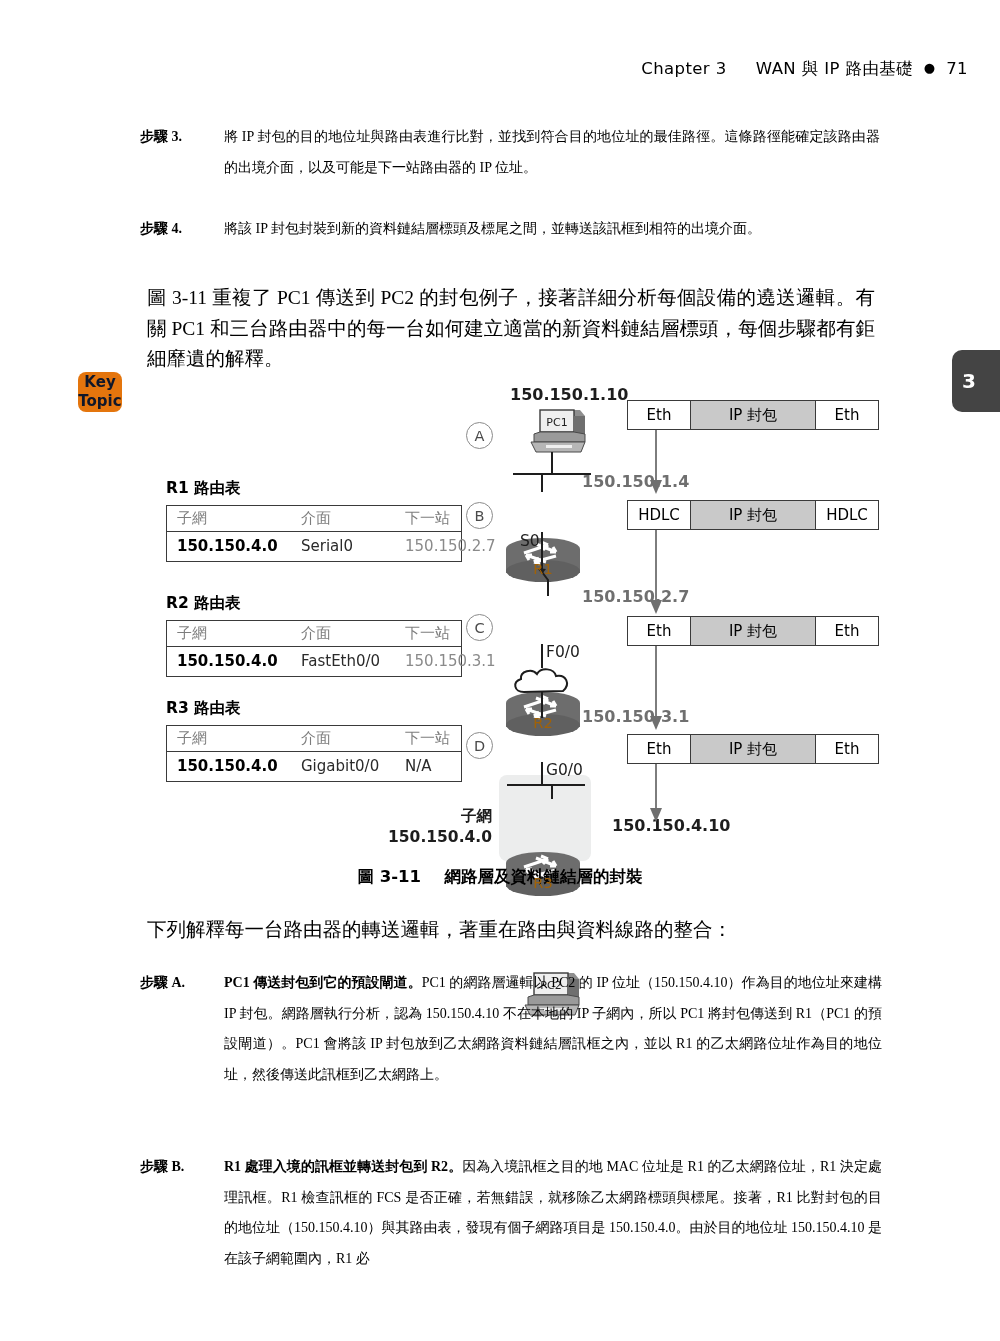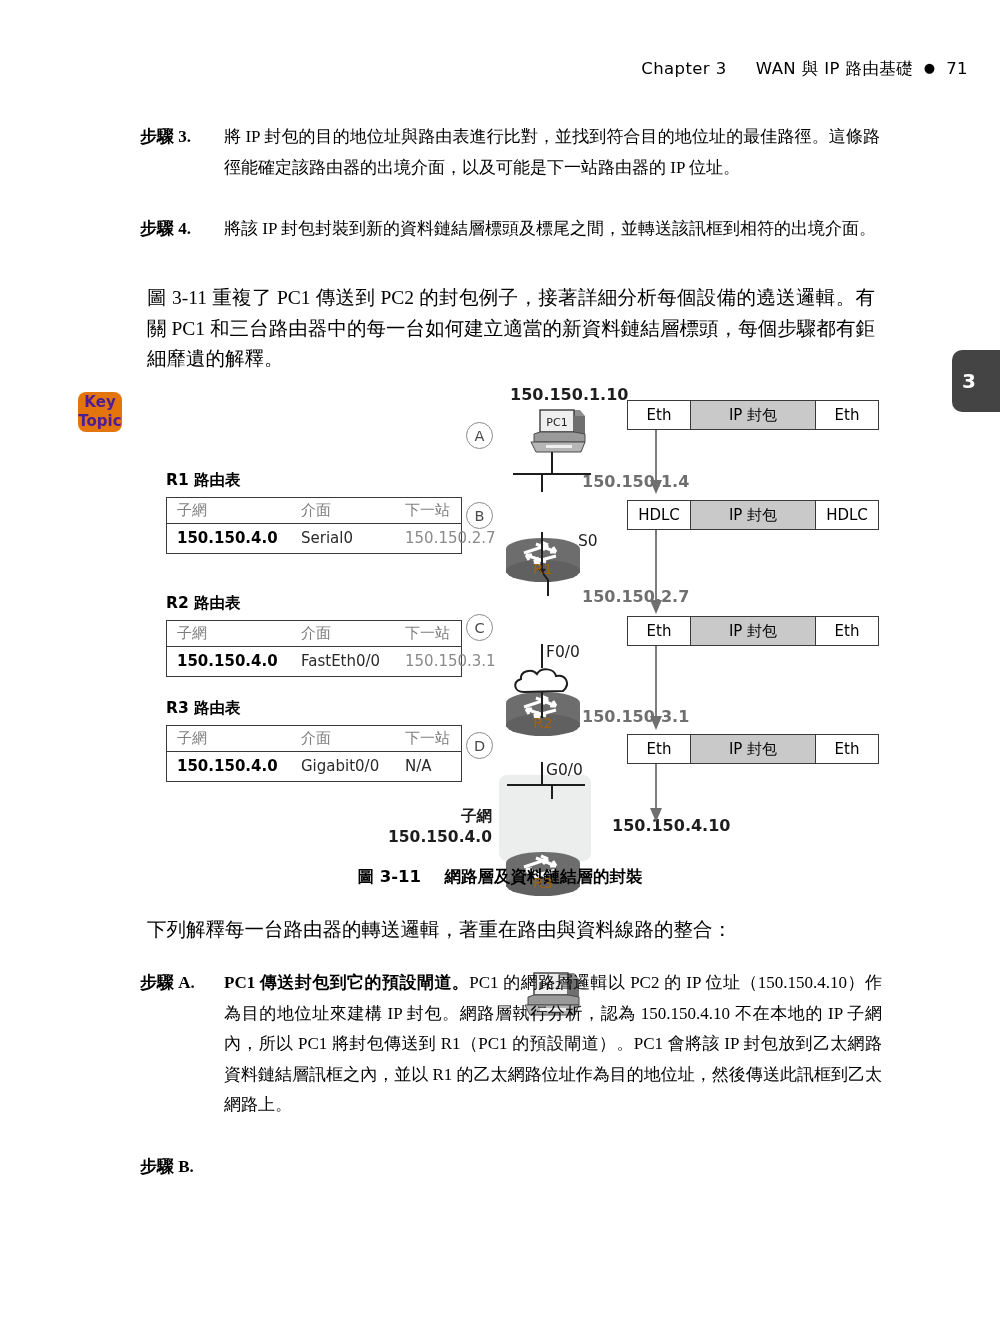--- a/index.html
+++ b/index.html
@@ -46,21 +46,21 @@
     display: flex;
     align-items: center;
     padding-left: 10px;
     box-sizing: border-box;
   }
 
   
   .step {
     position: absolute;
     display: flex;
-    font-size: 17px;
+    font-size: 14px;
     line-height: 30.5px;
   }
   .step-label {
     font-weight: bold;
     white-space: nowrap;
     width: 84px;
     flex: 0 0 84px;
   }
   .step-body { flex: 1 1 auto; }
   .step-body p { margin: 0; text-align: justify; text-justify: inter-character; }
@@ -74,29 +74,28 @@
 
   
   .key-topic {
     position: absolute;
     left: 78px;
     top: 372px;
     width: 44px;
     height: 40px;
     background: #e4750d;
     border-radius: 8px;
-    color: #4c1d95;
+    color: #0f172a;
     font-family: "DejaVu Sans", "Liberation Sans", sans-serif;
     font-weight: bold;
     font-size: 15px;
     line-height: 19px;
     text-align: center;
     padding-top: 1px;
     box-sizing: border-box;
-    margin-top: 20px;
   }
 
   
   .figure {
     position: absolute;
     left: 0px;
     top: 380px;
     width: 1000px;
     height: 490px;
   }
@@ -296,21 +295,21 @@
 
 <div class="key-topic">
   <div>Key</div>
   <div>Topic</div>
 </div>
 
 <div class="figure">
 
   <div class="fig-el subnet-shade" style="left:499px; top:395px; width:92px; height:86px;"></div>
 
-  <div class="fig-el" style="left:166px; top:90px;">
+  <div class="fig-el" style="left:166px; top:98px;">
     <div class="rt-title">R1 路由表</div>
     <div class="rt-box" style="margin-top:6px;">
       <div class="rt-head">
         <span class="c1">子網</span>
         <span class="c2">介面</span>
         <span class="c3">下一站</span>
       </div>
       <div class="rt-row">
         <span class="c1">150.150.4.0</span>
         <span class="c2">Serial0</span>
@@ -382,21 +381,21 @@
     <svg class="arrows" viewBox="0 0 74 30">
       <path d="M18 15 L42 7 M42 7 L35 4 M42 7 L37 12" stroke="#ffffff" stroke-width="3" fill="none"></path>
       <path d="M30 6 L50 14 M50 14 L44 14 M50 14 L47 9" stroke="#ffffff" stroke-width="3" fill="none"></path>
       <path d="M50 18 L28 24 M28 24 L34 26 M28 24 L33 20" stroke="#ffffff" stroke-width="3" fill="none"></path>
       <path d="M40 24 L20 17 M20 17 L26 17 M20 17 L23 22" stroke="#ffffff" stroke-width="3" fill="none"></path>
     </svg>
     <div class="rname">R1</div>
   </div>
 
   <div class="fig-el wire" style="left:541px; top:152px; width:2px; height:28px;"></div>
-  <div class="fig-el if-label" style="left:578px; top:152px;">S0</div>
+  <div class="fig-el if-label" style="left:520px; top:152px;">S0</div>
 
   <div class="fig-el step-circle" style="left:466px; top:122px;">
     <span>B</span>
   </div>
 
   <div class="fig-el" style="left:528px; top:176px;">
     <svg width="30" height="40" viewBox="0 0 30 40">
       <path d="M14 0 L14 16 L20 24 L20 40" stroke="#1d1d1d" stroke-width="2" fill="none"></path>
       <polygon points="14,18 9,12 18,13" fill="#1d1d1d"></polygon>
     </svg>
@@ -536,13 +535,16 @@
 
 <div class="step" style="left:140px; top:968px; width:742px;">
   <div class="step-label">步驟 A.</div>
   <div class="step-body">
     <p><span class="bold">PC1 傳送封包到它的預設閘道。</span><span>PC1 的網路層邏輯以 PC2 的 IP 位址（150.150.4.10）作為目的地位址來建構 IP 封包。網路層執行分析，認為 150.150.4.10 不在本地的 IP 子網內，所以 PC1 將封包傳送到 R1（PC1 的預設閘道）。PC1 會將該 IP 封包放到乙太網路資料鏈結層訊框之內，並以 R1 的乙太網路位址作為目的地位址，然後傳送此訊框到乙太網路上。</span></p>
   </div>
 </div>
 
 <div class="step" style="left:140px; top:1152px; width:742px;">
   <div class="step-label">步驟 B.</div>
+  <div class="step-body">
+    <p><span class="bold">R1 處理入境的訊框並轉送封包到 R2。</span><span>因為入境訊框之目的地 MAC 位址是 R1 的乙太網路位址，R1 決定處理訊框。R1 檢查訊框的 FCS 是否正確，若無錯誤，就移除乙太網路標頭與標尾。接著，R1 比對封包的目的地位址（150.150.4.10）與其路由表，發現有個子網路項目是 150.150.4.0。由於目的地位址 150.150.4.10 是在該子網範圍內，R1 必</span></p>
+  </div>
 </div>
 
 </body></html>

